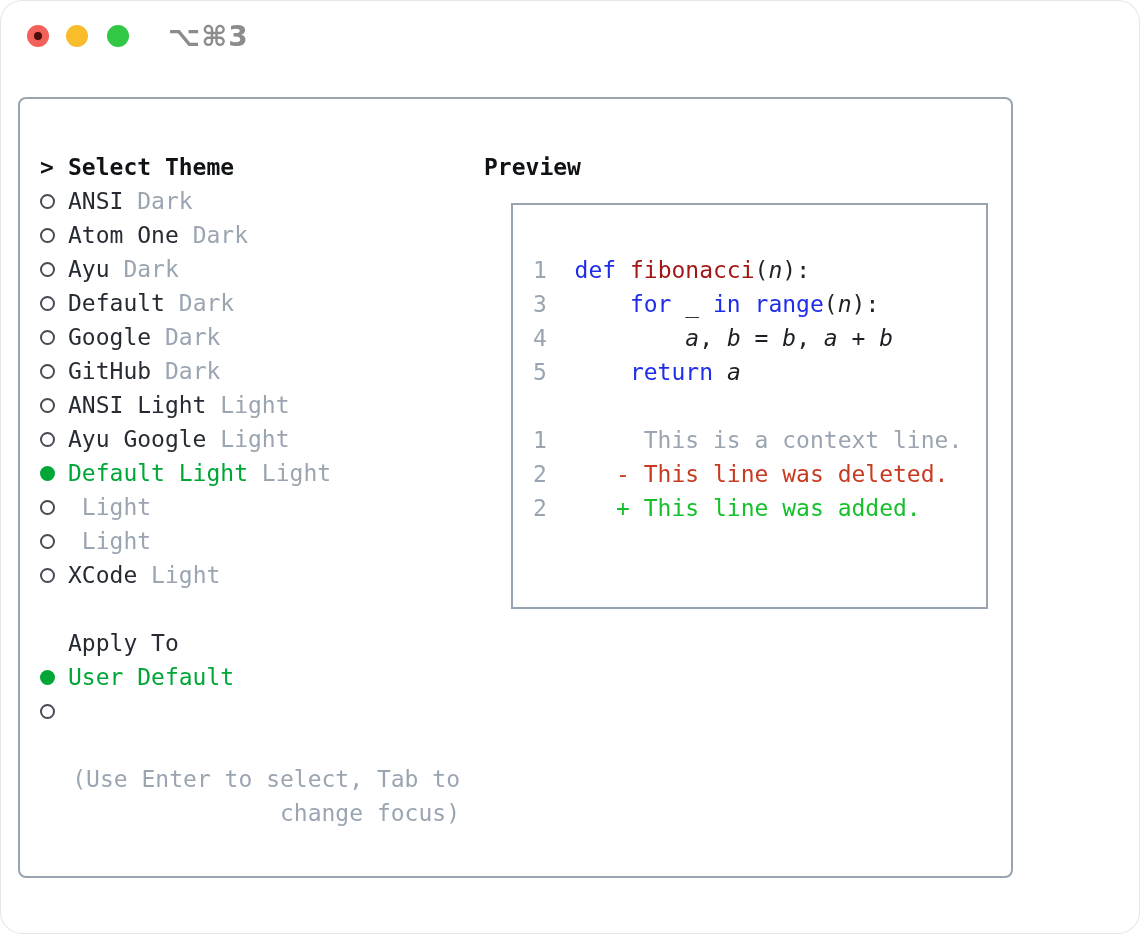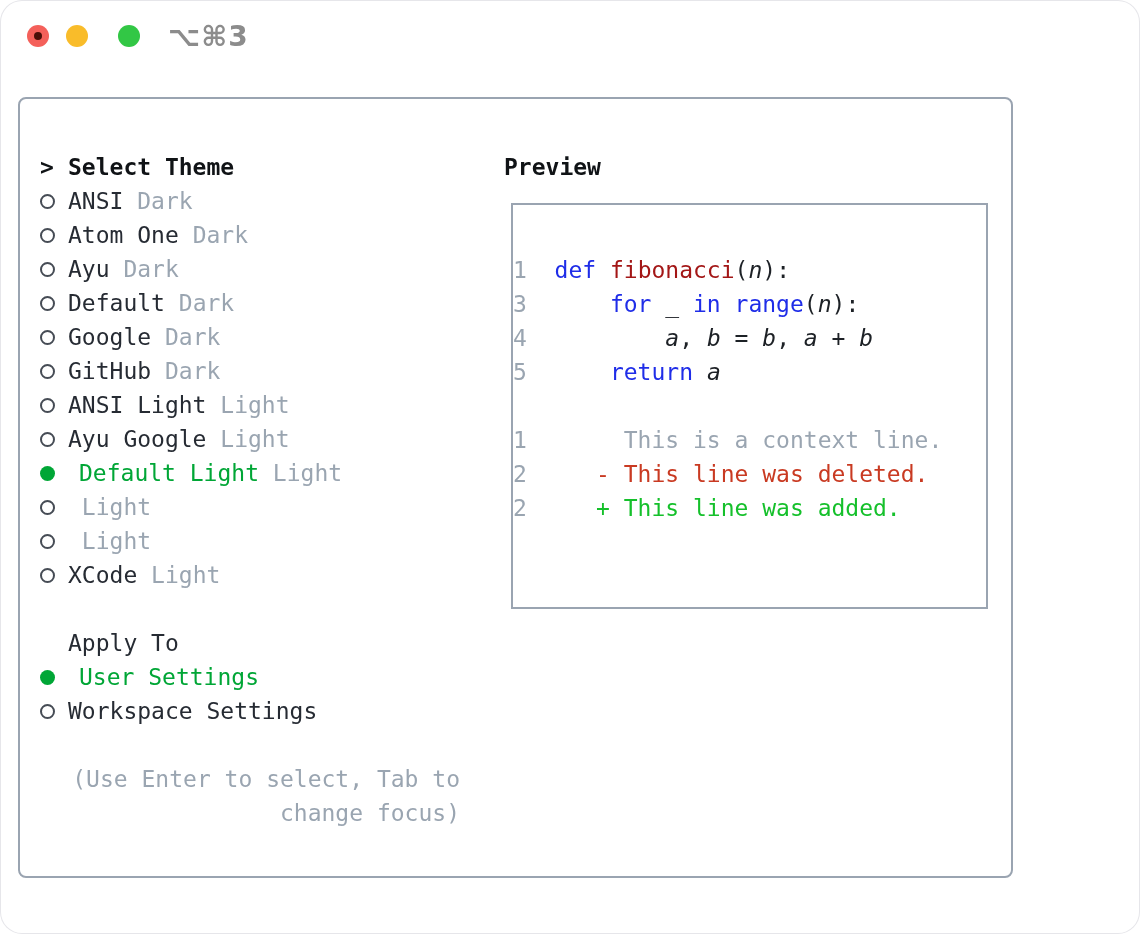--- a/index.html
+++ b/index.html
@@ -28,35 +28,35 @@
     color:var(--shortcut);letter-spacing:1px;
   }
   
   .panel{
     position:absolute;left:18px;top:97px;width:995px;height:781px;
     border:2px solid var(--border);border-radius:8px;background:#fff;
   }
   .mono{font:23px/34px "DejaVu Sans Mono", monospace;color:var(--dark);}
   .bold{font-weight:bold;color:var(--header);}
   .muted{color:var(--muted);}
-  .green{color:var(--green);margin-left:11px;}
+  .green{color:var(--green);}
   
   .theme-col{position:absolute;left:20px;top:51px;width:440px;}
   .row{display:flex;align-items:center;height:34px;white-space:pre;}
   .marker{display:inline-flex;align-items:center;width:28px;flex:0 0 28px;}
   .prompt{font-weight:bold;color:var(--header);}
   .ring{width:15px;height:15px;border-radius:50%;border:2px solid var(--ring);}
   .dot{width:15px;height:15px;border-radius:50%;background:var(--green);}
   .gap{height:34px;}
   .hint{width:420px;white-space:normal;word-break:normal;text-align:right;}
   
-  .preview-title{position:absolute;left:484px;top:51px;height:34px;}
+  .preview-title{position:absolute;left:464px;top:51px;height:34px;}
   .preview-box{
     position:absolute;left:491px;top:104px;width:477px;height:406px;
-    border:2px solid var(--border);background:#fff;padding:48px 0 0 0;overflow:hidden;
+    border:2px solid var(--border);background:#fff;padding:48px 0 0 20px;overflow:hidden;
   }
   .cline{height:34px;white-space:pre;font:23px/34px "DejaVu Sans Mono", monospace;}
   .num{display:inline-block;width:1ch;margin-right:2ch;color:var(--muted);}
   .seg-plain{color:#1d2126;}
   .seg-kw{color:var(--kw);}
   .seg-fn{color:var(--fn);}
   .seg-var{color:#1d2126;font-style:italic;}
   .seg-ctx{color:var(--muted);}
   .seg-del{color:var(--del);text-align:right;}
   .seg-add{color:var(--add);}
@@ -97,22 +97,22 @@
         </div>
 
       <div class="gap"></div>
 
       <div class="row mono">
         <span class="marker"></span>
         <span>Apply To</span>
       </div>
 
       <div id="apply-list">
-          <div class="row mono"><span class="marker"><span class="dot"></span></span><span class="green">User Settings</span></div>
-          <div class="row mono"><span class="marker"><span class="ring"></span></span><span class="">Workspace Settings</span></div>
+          <div class="row mono"><span class="marker"><span class="dot"></span></span><span class="green">User Default</span></div>
+          <div class="row mono"><span class="marker"><span class="ring"></span></span></div>
         </div>
 
       <div class="gap"></div>
 
       <div class="mono muted hint">(Use Enter to select, Tab to change focus)</div>
     </div>
 
     <div class="preview-title mono bold">Preview</div>
 
     <div class="preview-box">

